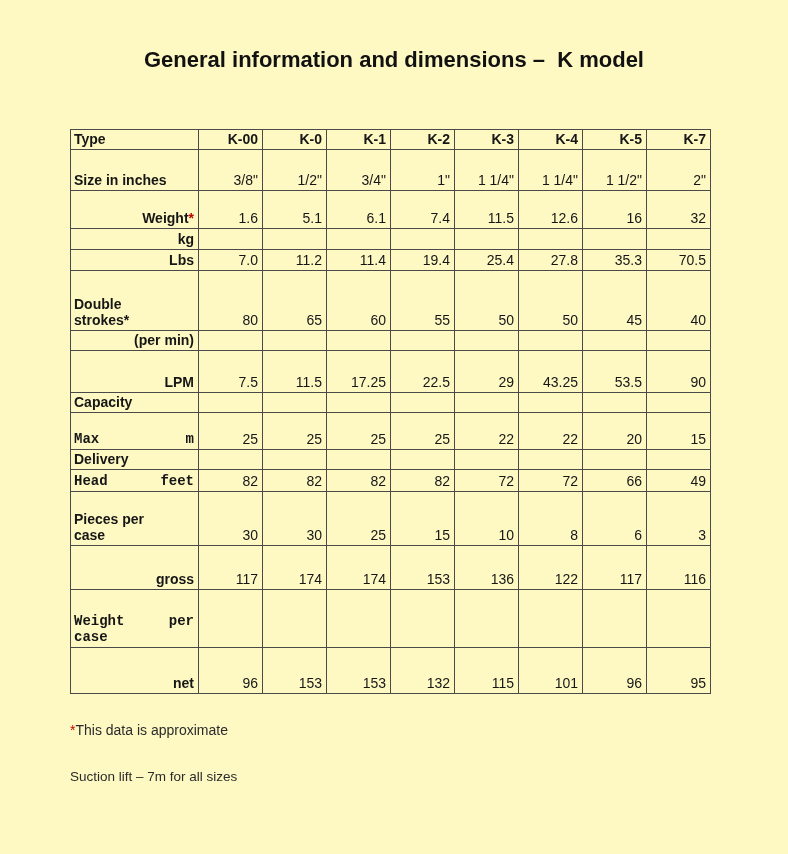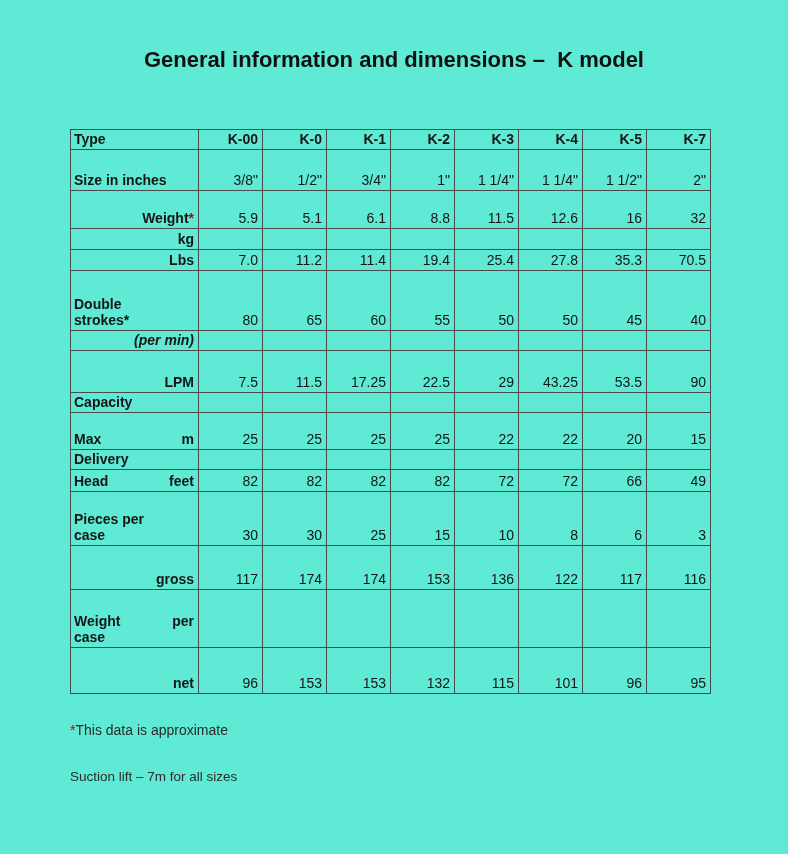--- a/index.html
+++ b/index.html
@@ -1,20 +1,20 @@
 <!DOCTYPE html>
 <html><head>
 <meta charset="utf-8">
 <style>
   html,body{margin:0;padding:0;background:#ffffff;}
   .page{
     position:relative;
     width:788px;
     height:854px;
-    background:#5eead4;
+    background:#fef9c3;
     font-family:"Liberation Sans", sans-serif;
     color:#1c1c1c;
     overflow:hidden;
   }
   .title{
     position:absolute;
     top:47px; left:0; right:0;
     text-align:center;
     font-size:22px;
     font-weight:700;
@@ -35,21 +35,21 @@
     font-size:14px;
     line-height:16px;
     padding:1px 4px 2px 3px;
     overflow:hidden;
     white-space:nowrap;
   }
   table.spec th{font-weight:700;color:#161616;}
   table.spec td{font-weight:400;text-align:right;color:#161616;}
   .a-left{text-align:left;}
   .a-right{text-align:right;}
-  .a-justify{text-align:left;}
+  .a-justify{text-align:left;font-family:Liberation Mono, monospace;}
   .split{display:flex;justify-content:space-between;}
   .line2{text-align:left;}
   .red{color:#c00000;}
   .footnote{
     position:absolute;
     left:70px; top:722px;
     font-size:14px;
     color:#2b2b2b;
   }
   .notes{
@@ -92,24 +92,24 @@
           <td class="val">1/2"</td>
           <td class="val">3/4"</td>
           <td class="val">1"</td>
           <td class="val">1 1/4"</td>
           <td class="val">1 1/4"</td>
           <td class="val">1 1/2"</td>
           <td class="val">2"</td>
         </tr>
         <tr style="height: 38px;">
           <th class="a-right"><span>Weight</span><span class="red">*</span></th>
-          <td class="val">5.9</td>
+          <td class="val">1.6</td>
           <td class="val">5.1</td>
           <td class="val">6.1</td>
-          <td class="val">8.8</td>
+          <td class="val">7.4</td>
           <td class="val">11.5</td>
           <td class="val">12.6</td>
           <td class="val">16</td>
           <td class="val">32</td>
         </tr>
         <tr style="height: 21px;">
           <th class="a-right"><span>kg</span></th>
           <td class="val"></td>
           <td class="val"></td>
           <td class="val"></td>
@@ -134,21 +134,21 @@
           <th class="a-left"><span>Double</span><div class="line2">strokes*</div></th>
           <td class="val">80</td>
           <td class="val">65</td>
           <td class="val">60</td>
           <td class="val">55</td>
           <td class="val">50</td>
           <td class="val">50</td>
           <td class="val">45</td>
           <td class="val">40</td>
         </tr>
-        <tr style="height: 20px; font-style: italic;">
+        <tr style="height: 20px;">
           <th class="a-right"><span>(per min)</span></th>
           <td class="val"></td>
           <td class="val"></td>
           <td class="val"></td>
           <td class="val"></td>
           <td class="val"></td>
           <td class="val"></td>
           <td class="val"></td>
           <td class="val"></td>
         </tr>

